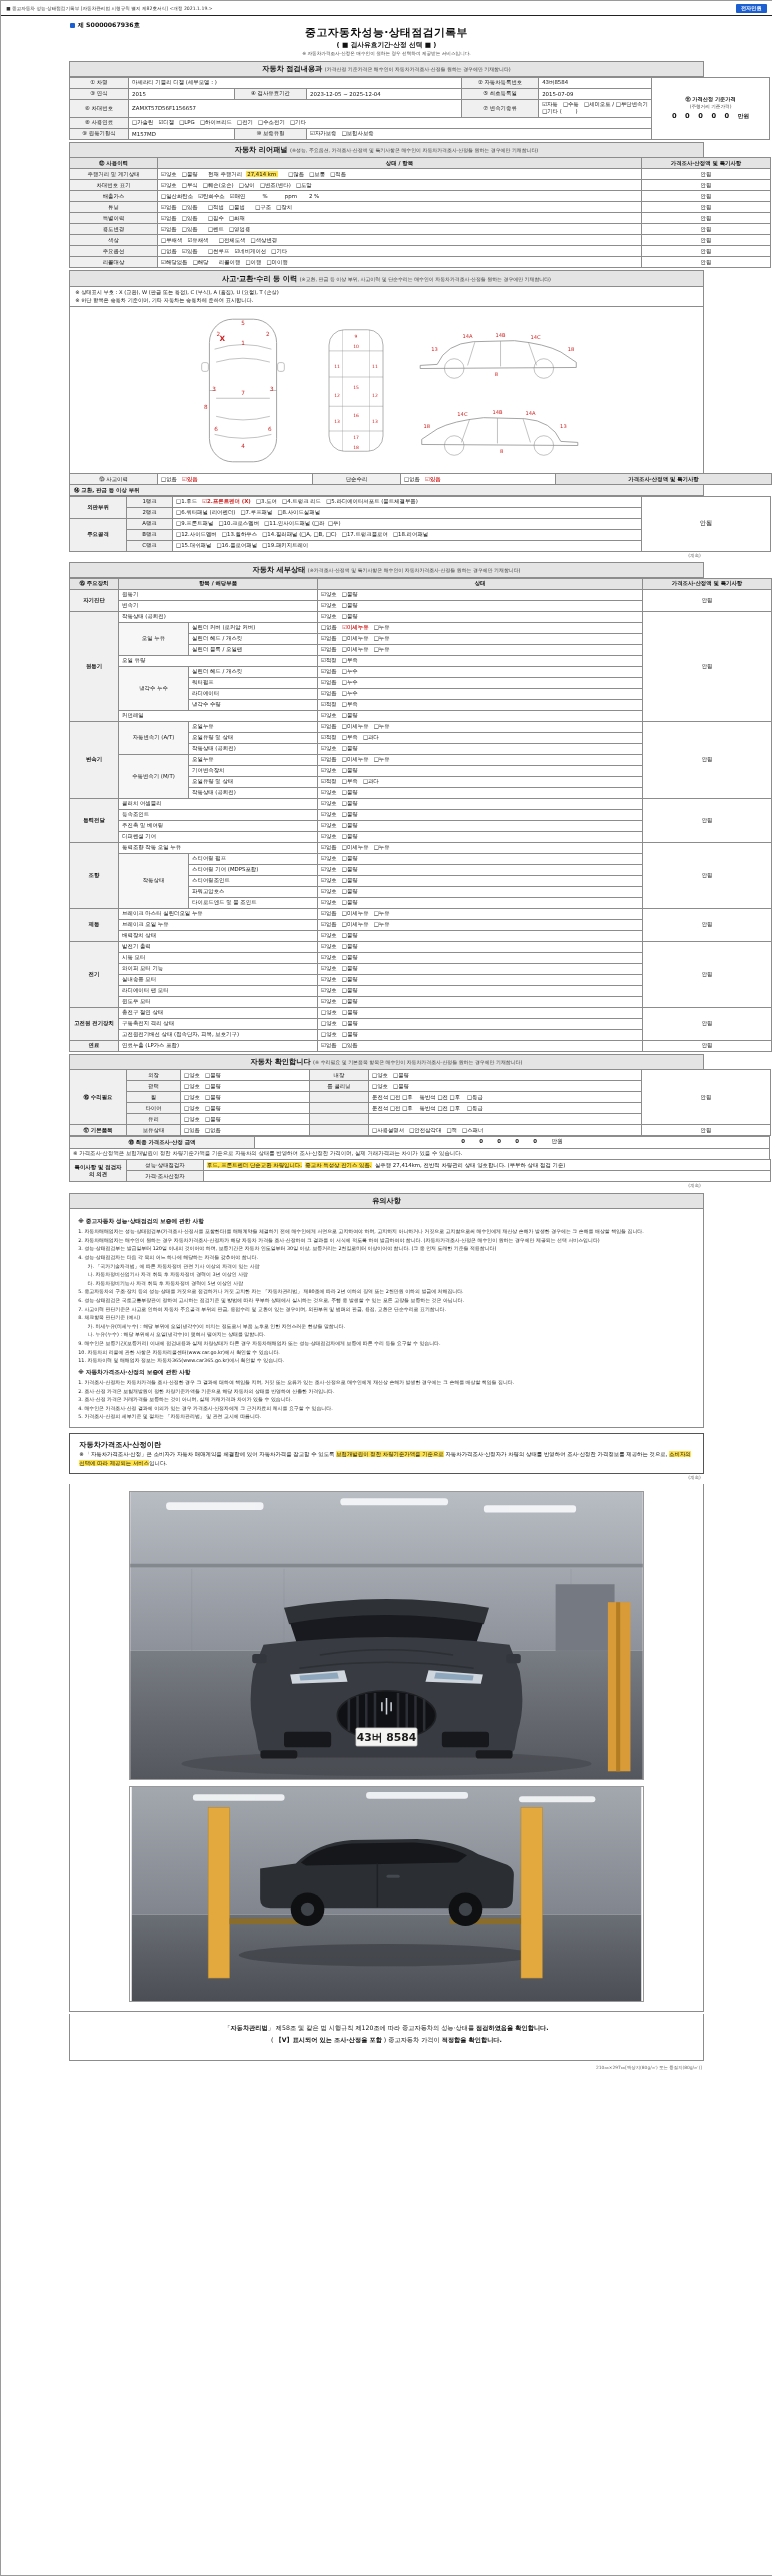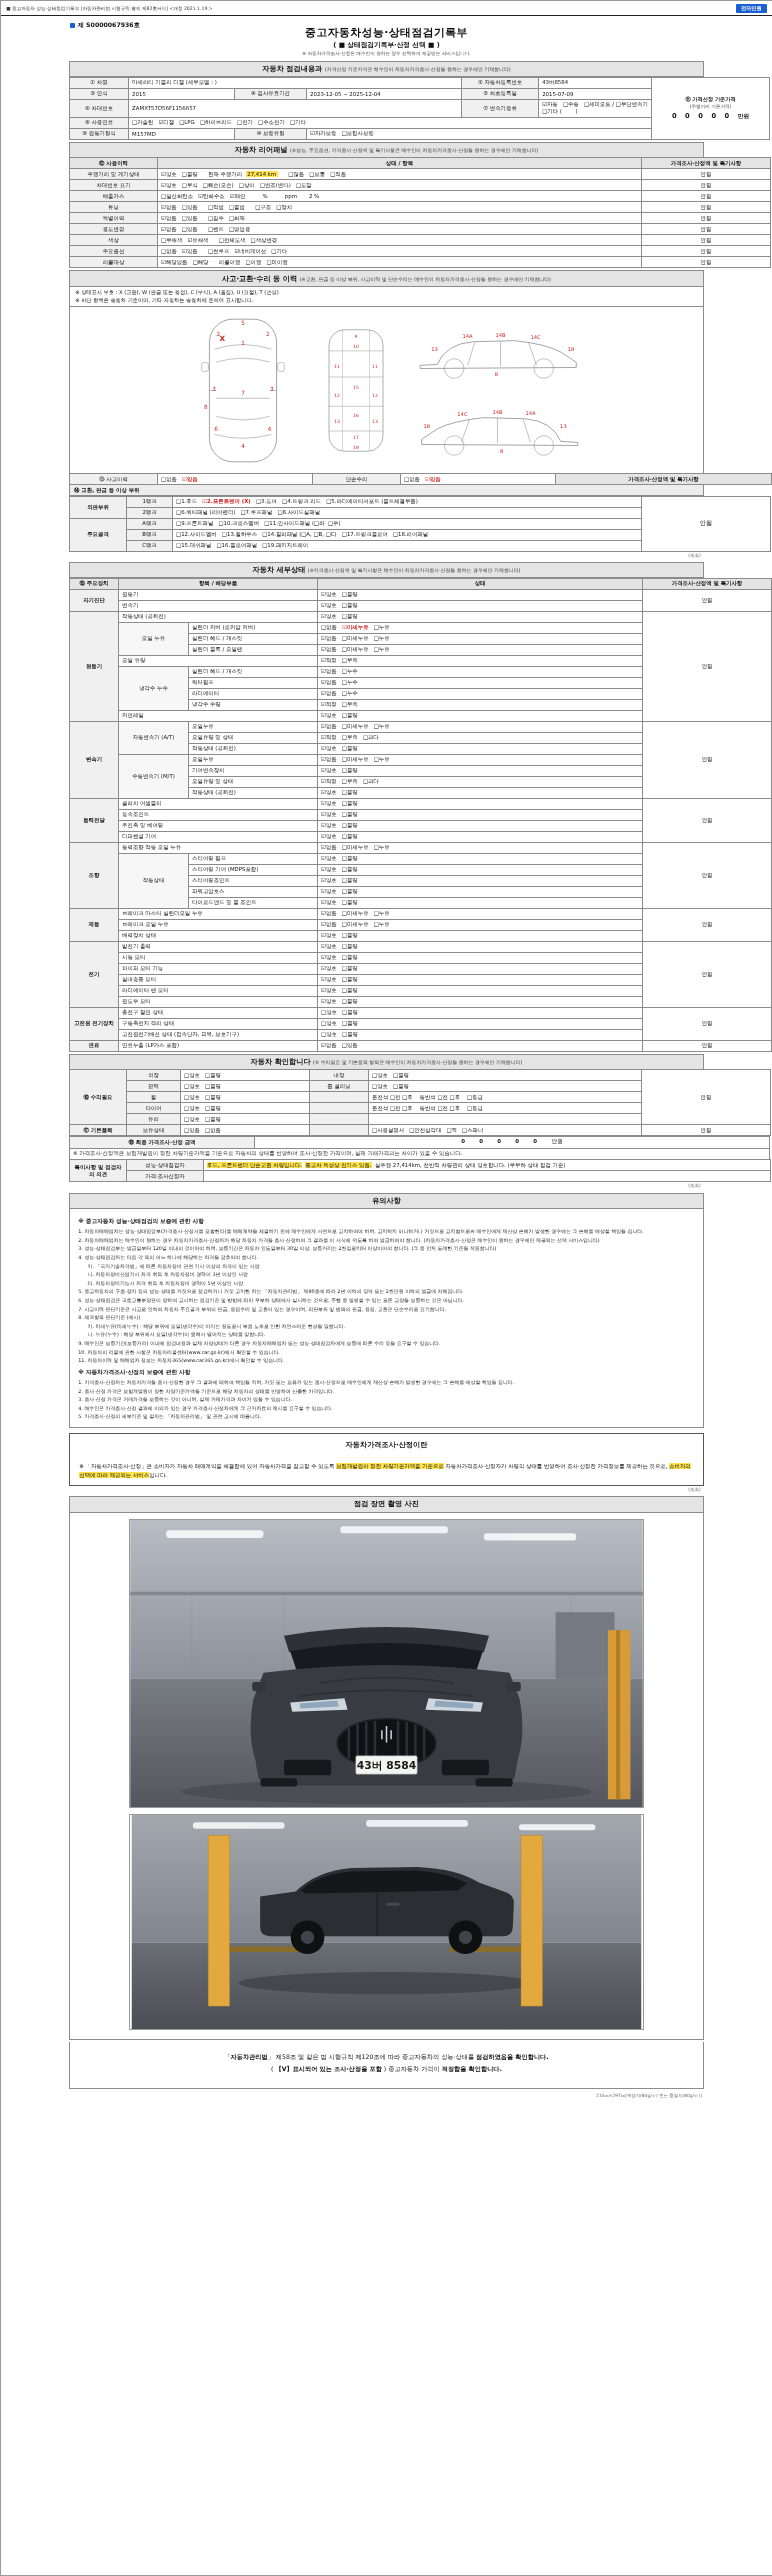--- a/index.html
+++ b/index.html
@@ -42,21 +42,21 @@
   .gap { height:8.2px; position:relative; }
   .gap .cont { position:absolute; right:3.1px; top:1px; font-size:4.6px; color:#666; }
   .digits { font-size:7.2px; font-weight:bold; letter-spacing:6.2px; text-align:center; }
   .digits .unit { letter-spacing:0; font-size:5.7px; font-weight:normal; }
   .final-note { font-size:4.6px; color:#333; }
   .n-wrap { border:0.5px solid #8c8c8c; border-top:none; padding:5.2px 8.2px; }
   .n-head { font-size:5.7px; font-weight:bold; margin:4.1px 0 2.1px 0; }
   .n-item { font-size:4.9px; line-height:1.55; margin:1px 0; color:#222; }
   .n-item.ind { margin-left:9.3px; }
   .defbox { border:1px solid #555; margin-top:5.2px; padding:5.2px 9.3px; }
-  .def-title { text-align:center; font-size:7.2px; font-weight:bold; margin-bottom:12px; }
+  .def-title { font-size:7.2px; font-weight:bold; margin-bottom:0; }
   .def-text { font-size:5.4px; line-height:1.7; }
   .photos-wrap { border:0.5px solid #8c8c8c; border-top:none; padding:6.2px 0 3.1px 0; }
   .photo { display:block; margin:0 auto 6.2px auto; border:0.5px solid #999; }
   .sign-wrap { border:0.5px solid #8c8c8c; border-top:none; padding:7.2px 10.3px 11.3px 10.3px; text-align:center; }
   .sign-line { font-size:6.2px; margin:3.1px 0; }
   .paper { text-align:right; font-size:4.4px; color:#666; margin-top:4.1px; padding-right:2.1px; }
 </style>
 </head>
 <body>
 
@@ -69,21 +69,21 @@
 
   <div class="doc">
 
     <div class="docno">
       <span class="seal"></span>
       <span>제 S0000067936호</span>
     </div>
 
     <div class="titleblk">
       <div class="title">중고자동차성능·상태점검기록부</div>
-      <div class="title-sub">( ■ 상태점검기록부·산정 선택 ■ )</div>
+      <div class="title-sub">( ■ 검사유효기간·산정 선택 ■ )</div>
       <div class="title-note">※ 자동차가격조사·산정은 매수인이 원하는 경우 선택하여 제공받는 서비스입니다.</div>
     </div>
 
     <div class="sec">
       <div class="sec-head">
         <span>자동차 점검내용과</span>
         <span class="sec-note">(가격산정 기준가격은 매수인이 자동차가격조사·산정을 원하는 경우에만 기재합니다)</span>
       </div>
       <table class="t">
         <colgroup>
@@ -705,23 +705,20 @@
     <div class="defbox">
       <div class="def-title">자동차가격조사·산정이란</div>
       <div class="def-text" id="def-text"><span>※ 「자동차가격조사·산정」은 소비자가 자동차 매매계약을 체결함에 있어 자동차가격을 참고할 수 있도록 </span><span class="hl">보험개발원이 정한 차량기준가액을 기준으로</span><span> 자동차가격조사·산정자가 차량의 상태를 반영하여 조사·산정한 가격정보를 제공하는 것으로, </span><span class="hl">소비자의 선택에 따라 제공되는 서비스</span><span>입니다.</span></div>
     </div>
 
     <div class="gap">
         <span class="cont">(계속)</span>
       </div>
 
     <div class="sec">
-      <div class="sec-head">
-        <span>점검 장면 촬영 사진</span>
-      </div>
       <div class="photos-wrap">
 
         <svg class="photo" width="515" height="289" viewBox="0 0 1000 560">
           <defs>
             <linearGradient id="g1" x1="0" y1="0" x2="0" y2="1">
                 <stop offset="0" stop-color="#b8bcc3"></stop>
                 <stop offset="1" stop-color="#8d929a"></stop>
               </linearGradient>
             <linearGradient id="g2" x1="0" y1="0" x2="0" y2="1">
                 <stop offset="0" stop-color="#787c83"></stop>

